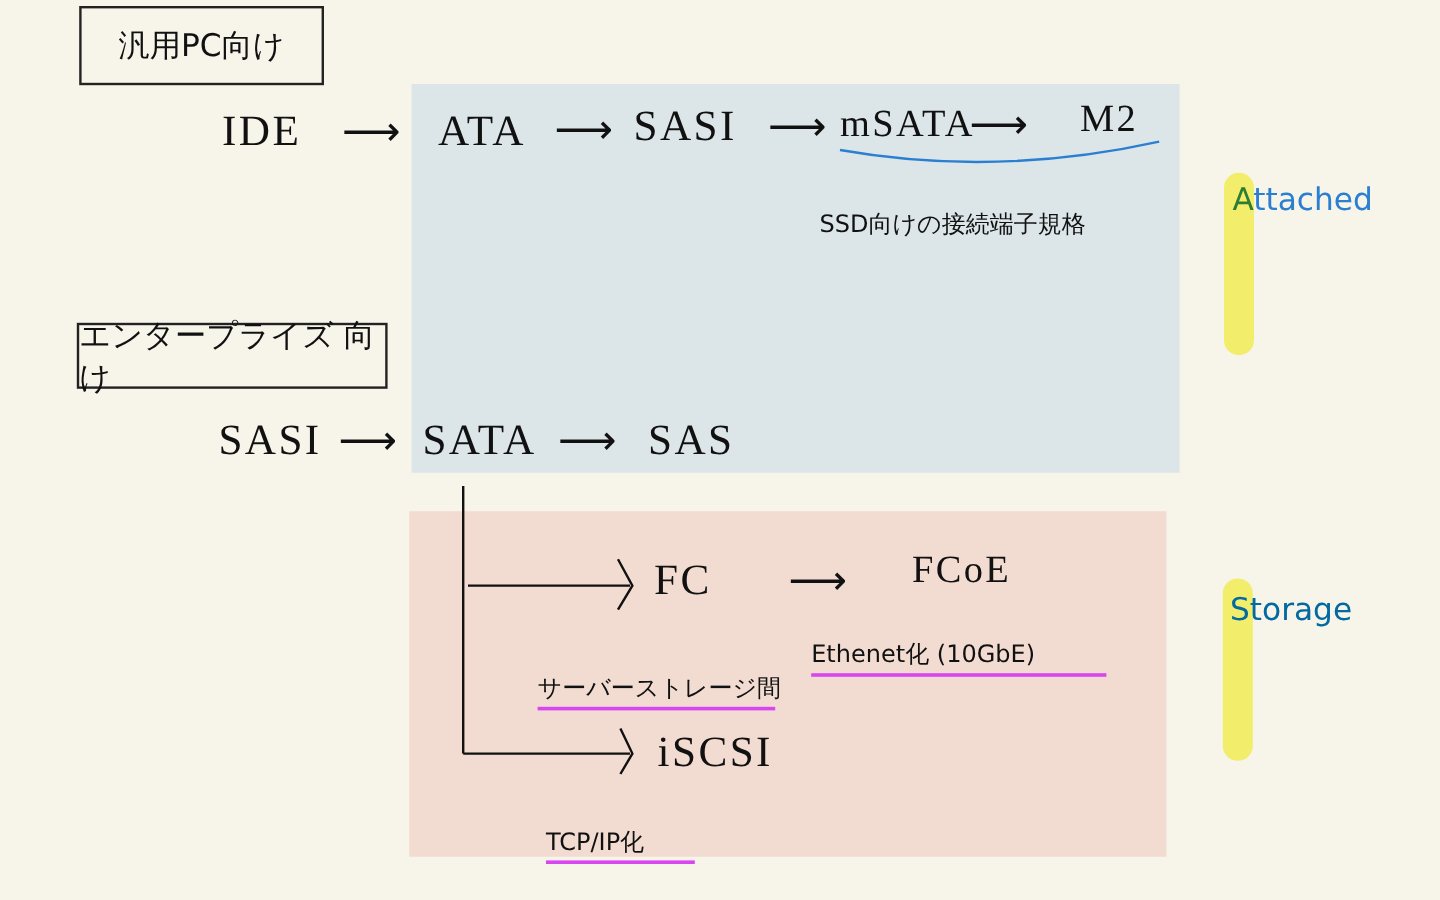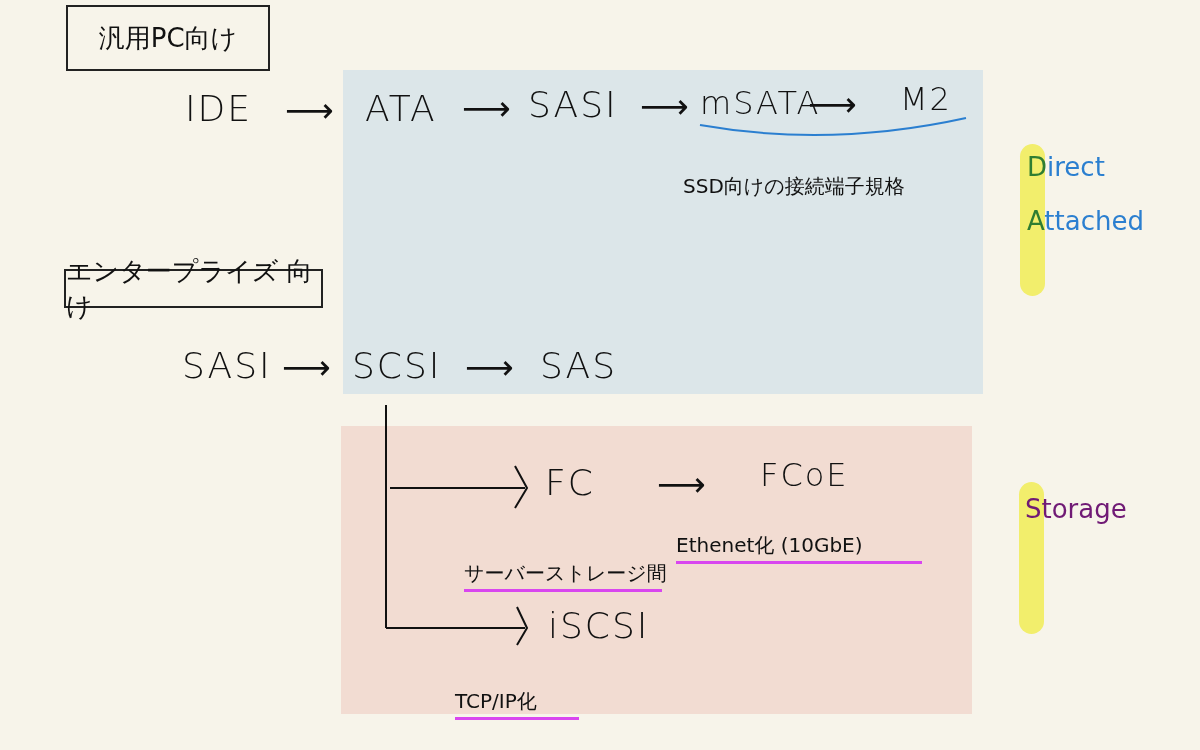--- a/index.html
+++ b/index.html
@@ -2,79 +2,78 @@
 <html><head>
 <meta charset="utf-8">
 <style>
   html,body{margin:0;padding:0;}
   body{width:1200px;height:750px;background:#f7f4ea;position:relative;overflow:hidden;
        font-family:"DejaVu Sans",sans-serif;color:#111;}
   .abs{position:absolute;}
   .box{border:2px solid #222;box-sizing:border-box;display:flex;align-items:center;justify-content:center;font-size:26px;}
   .region-das{left:343px;top:70px;width:640px;height:324px;background:#dce6e9;}
   .region-san{left:341px;top:426px;width:631px;height:288px;background:#f2dcd2;}
-  .node{font-size:36px;font-weight:300;letter-spacing:2px;white-space:nowrap;}
+  .node{font-size:36px;font-weight:300;letter-spacing:2px;white-space:nowrap;font-family:Liberation Serif, serif;}
   .arrow{font-size:34px;}
   .note{font-size:20px;white-space:nowrap;margin-top:20px;}
   .ul-red{border-bottom:3px solid #d946ef;padding-bottom:2px;}
   .acro{font-size:26px;line-height:54px;white-space:nowrap;}
   .hl{position:absolute;background:#f2ee6c;border-radius:14px;}
   svg{position:absolute;left:0;top:0;}
 </style>
 </head>
 <body>
 
 <div class="abs region-das"></div>
 <div class="abs region-san"></div>
 
 <div class="abs box" style="left:66px;top:5px;width:204px;height:66px;">
   <span>汎用PC向け</span>
 </div>
-<div class="abs box" style="left:64px;top:269px;width:259px;height:39px;">
+<div class="abs box" style="left:64px;top:269px;width:259px;height:55px;">
   <span>エンタープライズ 向け</span>
 </div>
 
 <div class="abs node" style="left:185px;top:88px;">IDE</div>
 <div class="abs arrow" style="left:285px;top:90px;">⟶</div>
 <div class="abs node" style="left:365px;top:88px;">ATA</div>
 <div class="abs arrow" style="left:462px;top:88px;">⟶</div>
 <div class="abs node" style="left:528px;top:84px;">SASI</div>
 <div class="abs arrow" style="left:640px;top:86px;">⟶</div>
 <div class="abs node" style="left:700px;top:84px;font-size:32px;">mSATA</div>
 <div class="abs arrow" style="left:808px;top:84px;">⟶</div>
 <div class="abs node" style="left:900px;top:80px;font-size:32px;">M2</div>
 
 <div class="abs note" style="left:683px;top:153px;">SSD向けの接続端子規格</div>
 
 <div class="abs node" style="left:182px;top:345px;">SASI</div>
 <div class="abs arrow" style="left:282px;top:347px;">⟶</div>
-<div class="abs node" style="left:352px;top:345px;">SCSI</div>
+<div class="abs node" style="left:352px;top:345px;">SATA</div>
 <div class="abs arrow" style="left:465px;top:347px;">⟶</div>
 <div class="abs node" style="left:540px;top:345px;">SAS</div>
 
 <svg width="1200" height="750">
   <path d="M700 125 Q830 148 966 118" stroke="#2b7fd0" stroke-width="2" fill="none"></path>
   <line x1="386" y1="405" x2="386" y2="628" stroke="#111" stroke-width="2"></line>
   <line x1="390" y1="488" x2="525" y2="488" stroke="#111" stroke-width="2"></line>
   <path d="M515 466 L527 488 L515 508" stroke="#111" stroke-width="2" fill="none"></path>
   <line x1="386" y1="628" x2="525" y2="628" stroke="#111" stroke-width="2"></line>
   <path d="M517 607 L527 628 L517 645" stroke="#111" stroke-width="2" fill="none"></path>
 </svg>
 
 <div class="abs node" style="left:545px;top:462px;">FC</div>
 <div class="abs arrow" style="left:657px;top:464px;">⟶</div>
 <div class="abs node" style="left:760px;top:456px;font-size:32px;">FCoE</div>
 <div class="abs node" style="left:548px;top:605px;">iSCSI</div>
 
-<div class="abs note ul-red" style="left:464px;top:540px;width:198px;">サーバーストレージ間</div>
+<div class="abs note ul-red" style="left:448px;top:540px;width:198px;">サーバーストレージ間</div>
 <div class="abs note ul-red" style="left:676px;top:512px;width:246px;">Ethenet化 (10GbE)</div>
 <div class="abs note ul-red" style="left:455px;top:668px;width:124px;">TCP/IP化</div>
 
 <div class="hl" style="left:1020px;top:144px;width:25px;height:152px;"></div>
 <div class="abs acro" style="left:1027px;top:140px;color:#2b7fd0;">
-  <div><span style="color:#2e7d32">D</span><span>irect</span></div>
   <div><span style="color:#2e7d32">A</span><span>ttached</span></div>
 </div>
 
 <div class="hl" style="left:1019px;top:482px;width:25px;height:152px;"></div>
-<div class="abs acro" style="left:1025px;top:482px;color:#701a75;">
+<div class="abs acro" style="left:1025px;top:482px;color:#0369a1;">
   <div><span>S</span><span>torage</span></div>
 </div>
 
 </body></html>

